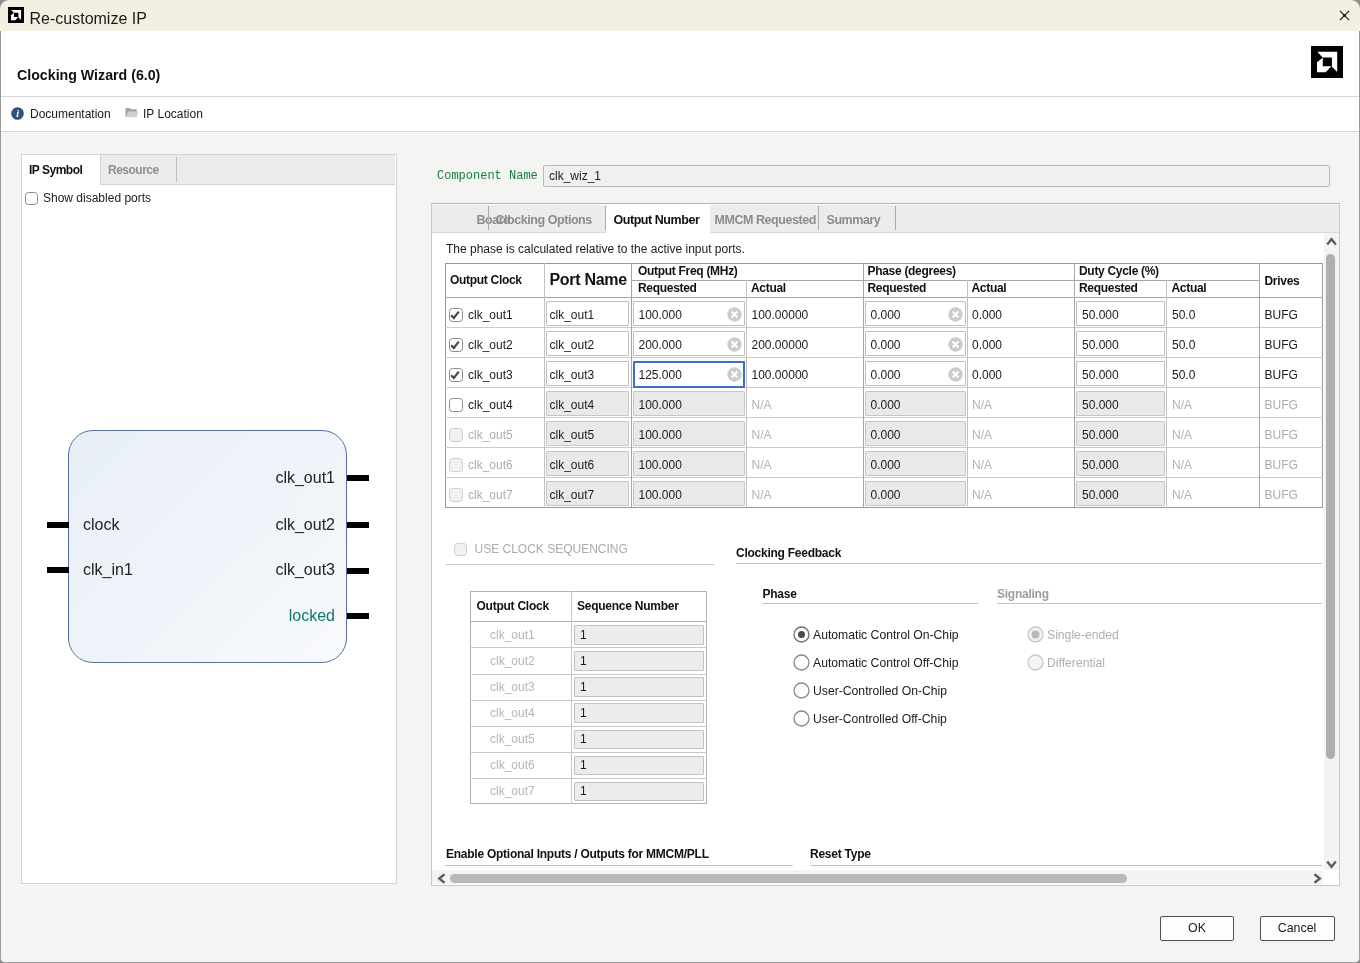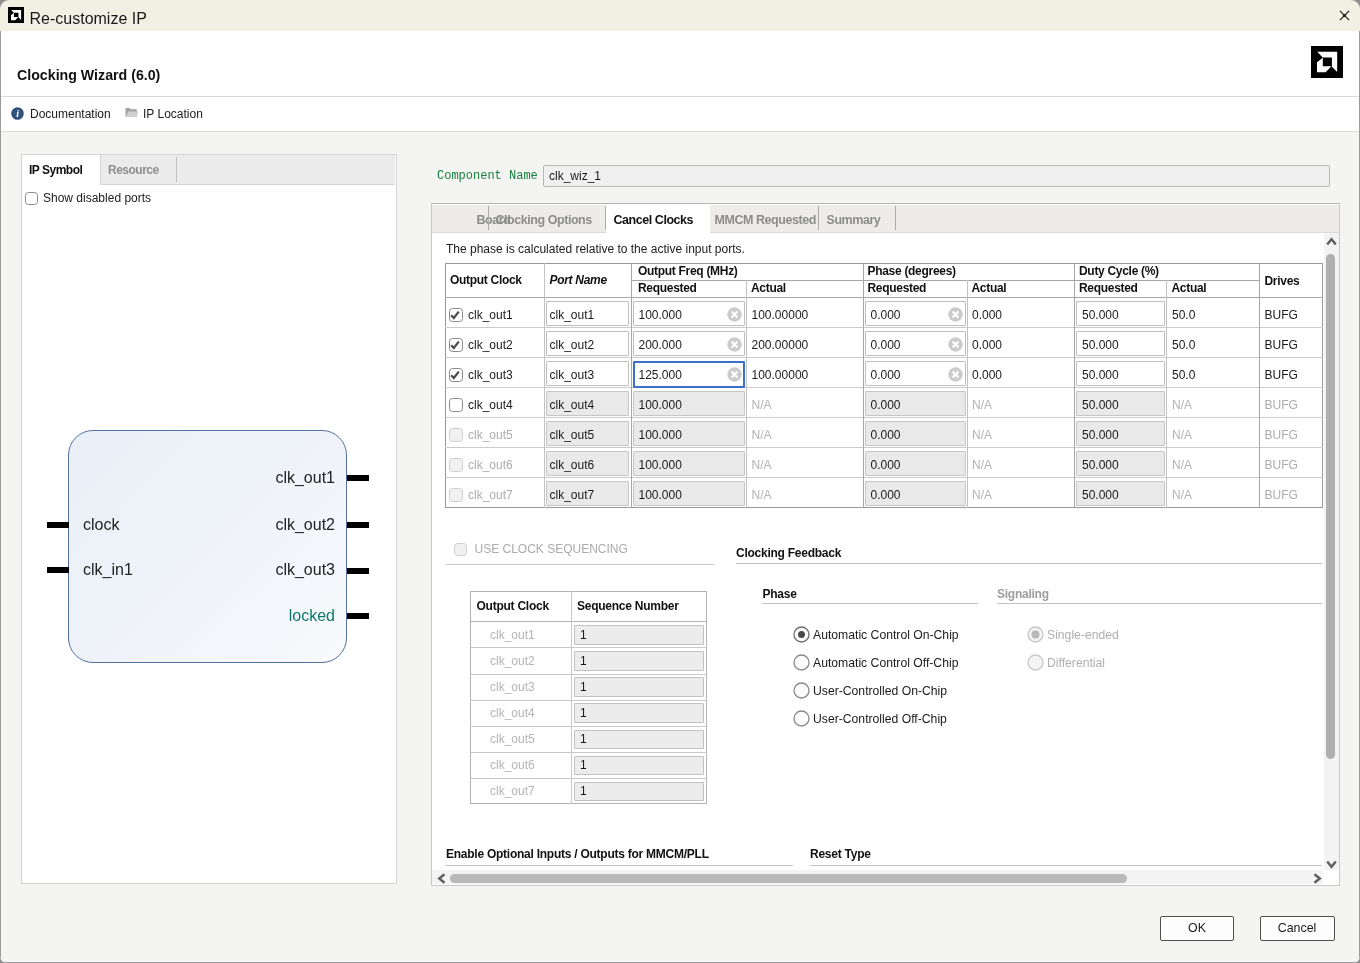--- a/index.html
+++ b/index.html
@@ -56,21 +56,21 @@
 <div style="position:absolute;right:1025px;top:560.0px;height:20px;line-height:20px;font-size:16px;color:#222;white-space:nowrap;">clk_out3</div>
 <div style="position:absolute;right:1025px;top:605.5px;height:20px;line-height:20px;font-size:16px;color:#0f766e;white-space:nowrap;">locked</div>
 <div style="position:absolute;left:437px;top:167.5px;height:16px;line-height:16px;font-size:12px;color:#15803d;white-space:nowrap;font-family:Liberation Mono, monospace;">Component Name</div>
 <div style="position:absolute;left:543px;top:164.5px;width:787px;height:22px;background:#f0f0f0;border:1px solid #b9b9b9;border-radius:2px;box-sizing:border-box;"></div>
 <div style="position:absolute;left:549px;top:167.5px;height:16px;line-height:16px;font-size:12px;color:#1a1a1a;white-space:nowrap;">clk_wiz_1</div>
 <div style="position:absolute;left:431px;top:203px;width:909px;height:683px;border:1px solid #c9c9c9;border-top:1.5px solid #b3b3b3;background:#fff;box-sizing:border-box;"></div>
 <div style="position:absolute;left:432px;top:204.5px;width:907px;height:28px;background:#edecea;border-bottom:1px solid #d9d9d9;box-sizing:border-box;"></div>
 <div style="position:absolute;left:606px;top:204.5px;width:103.5px;height:28.5px;background:#fff;"></div>
 <div style="position:absolute;left:440.5px;top:211.5px;height:16px;line-height:16px;font-size:12.5px;color:#8c8c8c;font-weight:700;letter-spacing:-0.45px;white-space:nowrap;margin-left:36px;">Board</div>
 <div style="position:absolute;left:495.5px;top:211.5px;height:16px;line-height:16px;font-size:12.5px;color:#8c8c8c;font-weight:700;letter-spacing:-0.45px;white-space:nowrap;">Clocking Options</div>
-<div style="position:absolute;left:613.5px;top:211.5px;height:16px;line-height:16px;font-size:12.5px;color:#111;font-weight:700;letter-spacing:-0.45px;white-space:nowrap;">Cancel Clocks</div>
+<div style="position:absolute;left:613.5px;top:211.5px;height:16px;line-height:16px;font-size:12.5px;color:#111;font-weight:700;letter-spacing:-0.45px;white-space:nowrap;">Output Number</div>
 <div style="position:absolute;left:714.5px;top:211.5px;height:16px;line-height:16px;font-size:12.5px;color:#8c8c8c;font-weight:700;letter-spacing:-0.45px;white-space:nowrap;">MMCM Requested</div>
 <div style="position:absolute;left:826.5px;top:211.5px;height:16px;line-height:16px;font-size:12.5px;color:#8c8c8c;font-weight:700;letter-spacing:-0.45px;white-space:nowrap;">Summary</div>
 <div style="position:absolute;left:487.8px;top:205.7px;width:1px;height:24.100000000000023px;background:#ababab;"></div>
 <div style="position:absolute;left:604.5px;top:205.7px;width:1px;height:24.100000000000023px;background:#ababab;"></div>
 <div style="position:absolute;left:817.5px;top:205.7px;width:1px;height:24.100000000000023px;background:#ababab;"></div>
 <div style="position:absolute;left:894.5px;top:205.7px;width:1px;height:24.100000000000023px;background:#ababab;"></div>
 <div style="position:absolute;left:446px;top:240.5px;height:16px;line-height:16px;font-size:12px;color:#1a1a1a;white-space:nowrap;">The phase is calculated relative to the active input ports.</div>
 <div style="position:absolute;left:445px;top:263px;width:878px;height:244.5px;border:1px solid #999;box-sizing:border-box;"></div>
 <div style="position:absolute;left:445px;top:296.5px;width:878px;height:1px;background:#a6a6a6;"></div>
 <div style="position:absolute;left:445px;top:327px;width:878px;height:1px;background:#cbcbcb;"></div>
@@ -82,21 +82,21 @@
 <div style="position:absolute;left:630.5px;top:279.5px;width:628.5px;height:1px;background:#a6a6a6;"></div>
 <div style="position:absolute;left:630.5px;top:263px;width:1px;height:244.5px;background:#a6a6a6;"></div>
 <div style="position:absolute;left:862.5px;top:263px;width:1px;height:244.5px;background:#a6a6a6;"></div>
 <div style="position:absolute;left:1074px;top:263px;width:1px;height:244.5px;background:#a6a6a6;"></div>
 <div style="position:absolute;left:1259px;top:263px;width:1px;height:244.5px;background:#a6a6a6;"></div>
 <div style="position:absolute;left:543.5px;top:263px;width:1px;height:244.5px;background:#c2c2c2;"></div>
 <div style="position:absolute;left:745.5px;top:279.5px;width:1px;height:228.0px;background:#c2c2c2;"></div>
 <div style="position:absolute;left:966.5px;top:279.5px;width:1px;height:228.0px;background:#c2c2c2;"></div>
 <div style="position:absolute;left:1166px;top:279.5px;width:1px;height:228.0px;background:#c2c2c2;"></div>
 <div style="position:absolute;left:450px;top:272.0px;height:16px;line-height:16px;font-size:12px;color:#111;font-weight:700;letter-spacing:-0.3px;white-space:nowrap;">Output Clock</div>
-<div style="position:absolute;left:549.5px;top:272.0px;height:16px;line-height:16px;font-size:12px;color:#111;font-weight:700;letter-spacing:-0.3px;white-space:nowrap;font-style:italic;">Port Name</div>
+<div style="position:absolute;left:549.5px;top:272.0px;height:16px;line-height:16px;font-size:16px;color:#111;font-weight:700;letter-spacing:-0.3px;white-space:nowrap;">Port Name</div>
 <div style="position:absolute;left:638px;top:263.0px;height:16px;line-height:16px;font-size:12px;color:#111;font-weight:700;letter-spacing:-0.3px;white-space:nowrap;">Output Freq (MHz)</div>
 <div style="position:absolute;left:867.5px;top:263.0px;height:16px;line-height:16px;font-size:12px;color:#111;font-weight:700;letter-spacing:-0.3px;white-space:nowrap;">Phase (degrees)</div>
 <div style="position:absolute;left:1079px;top:263.0px;height:16px;line-height:16px;font-size:12px;color:#111;font-weight:700;letter-spacing:-0.3px;white-space:nowrap;">Duty Cycle (%)</div>
 <div style="position:absolute;left:1264.5px;top:272.5px;height:16px;line-height:16px;font-size:12px;color:#111;font-weight:700;letter-spacing:-0.3px;white-space:nowrap;">Drives</div>
 <div style="position:absolute;left:638px;top:280.0px;height:16px;line-height:16px;font-size:12px;color:#111;font-weight:700;letter-spacing:-0.3px;white-space:nowrap;">Requested</div>
 <div style="position:absolute;left:867.5px;top:280.0px;height:16px;line-height:16px;font-size:12px;color:#111;font-weight:700;letter-spacing:-0.3px;white-space:nowrap;">Requested</div>
 <div style="position:absolute;left:1079px;top:280.0px;height:16px;line-height:16px;font-size:12px;color:#111;font-weight:700;letter-spacing:-0.3px;white-space:nowrap;">Requested</div>
 <div style="position:absolute;left:751px;top:280.0px;height:16px;line-height:16px;font-size:12px;color:#111;font-weight:700;letter-spacing:-0.3px;white-space:nowrap;">Actual</div>
 <div style="position:absolute;left:971.5px;top:280.0px;height:16px;line-height:16px;font-size:12px;color:#111;font-weight:700;letter-spacing:-0.3px;white-space:nowrap;">Actual</div>
 <div style="position:absolute;left:1171.5px;top:280.0px;height:16px;line-height:16px;font-size:12px;color:#111;font-weight:700;letter-spacing:-0.3px;white-space:nowrap;">Actual</div>

